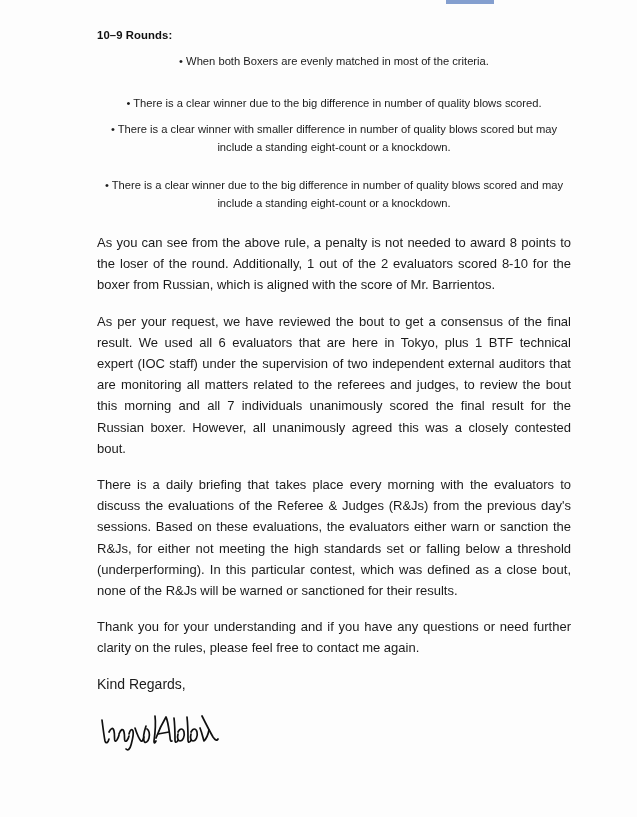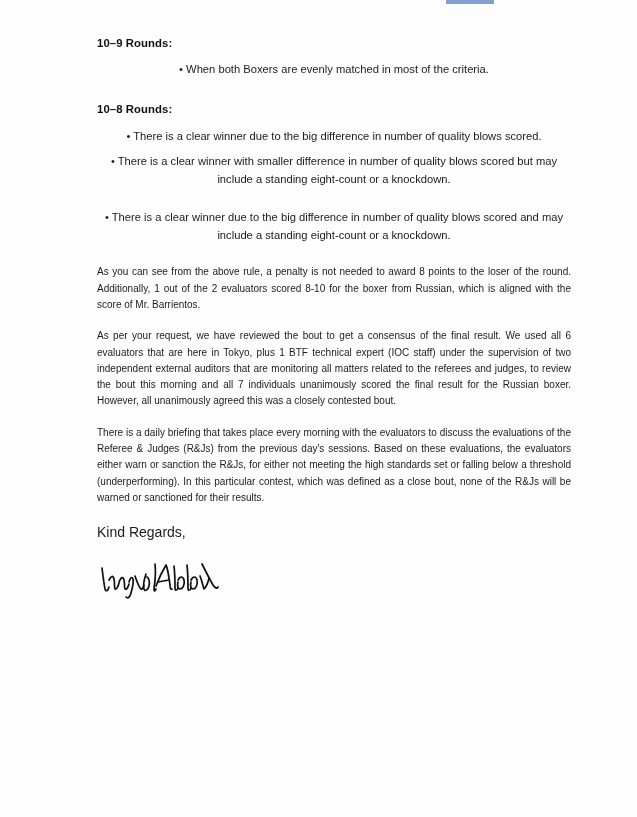--- a/index.html
+++ b/index.html
@@ -26,21 +26,21 @@
     top: 0px;
     left: 446px;
     width: 48px;
     height: 4px;
     background: #5b7fbf;
     opacity: 0.75;
   }
   .content {
     position: absolute;
     left: 97px;
-    top: 36px;
+    top: 28px;
     width: 474px;
   }
   .heading {
     font-size: 11.3px;
     font-weight: bold;
     color: #101010;
     letter-spacing: 0.1px;
     margin: 0 0 9px 0;
     line-height: 1.35;
   }
@@ -50,21 +50,21 @@
     color: #1b1b1b;
     margin: 0 0 7px 0;
     text-align: center;
   }
   .bullet.wrap {
     margin-bottom: 9px;
   }
   .block-gap { height: 17px; }
   .block-gap-sm { height: 11px; }
   p.para {
-    font-size: 10px;
+    font-size: 13px;
     line-height: 1.63;
     color: #1b1b1b;
     margin: 0 0 15px 0;
     text-align: justify;
     text-justify: inter-word;
   }
   p.para.last { margin-bottom: 15px; }
   .closing {
     font-size: 14px;
     line-height: 1.63;
@@ -92,36 +92,36 @@
   <div class="content">
 
     <div>
       <div class="heading">10–9 Rounds:</div>
       <p class="bullet">• When both Boxers are evenly matched in most of the criteria.</p>
     </div>
 
     <div class="block-gap"></div>
 
     <div>
-      <div class="heading">10–8 Rounds:</div>
       <p class="bullet">• There is a clear winner due to the big difference in number of quality blows scored.</p>
       <p class="bullet wrap">• There is a clear winner with smaller difference in number of quality blows scored but may include a standing eight-count or a knockdown.</p>
     </div>
 
     <div class="block-gap-sm"></div>
 
     <div>
       <p class="bullet wrap">• There is a clear winner due to the big difference in number of quality blows scored and may include a standing eight-count or a knockdown.</p>
     </div>
 
     <div class="block-gap-sm"></div>
 
     <p class="para">As you can see from the above rule, a penalty is not needed to award 8 points to the loser of the round.  Additionally, 1 out of the 2 evaluators scored 8-10 for the boxer from Russian, which is aligned with the score of Mr. Barrientos.</p>
     <p class="para">As per your request, we have reviewed the bout to get a consensus of the final result.  We used all 6 evaluators that are here in Tokyo, plus 1 BTF technical expert (IOC staff) under the supervision of two independent external auditors that are monitoring all matters related to the referees and judges, to review the bout this morning and all 7 individuals unanimously scored the final result for the Russian boxer.  However, all unanimously agreed this was a closely contested bout.</p>
     <p class="para">There is a daily briefing that takes place every morning with the evaluators to discuss the evaluations of the Referee &amp; Judges (R&amp;Js) from the previous day's sessions.  Based on these evaluations, the evaluators either warn or sanction the R&amp;Js, for either not meeting the high standards set or falling below a threshold (underperforming). In this particular contest, which was defined as a close bout, none of the R&amp;Js will be warned or sanctioned for their results.</p>
+    <p class="para last">Thank you for your understanding and if you have any questions or need further clarity on the rules, please feel free to contact me again.</p>
 
     <p class="closing">Kind Regards,</p>
 
     <div class="signature">
       <svg width="120" height="44" viewBox="0 0 120 44" fill="none" xmlns="http://www.w3.org/2000/svg" aria-hidden="true">
         <g stroke="#101010" stroke-width="1.7" fill="none" stroke-linecap="round" stroke-linejoin="round">
           <path d="M3 10 C4 18, 5 26, 6 31 C7 34, 9 33, 10 29"></path>
           <path d="M10 22 C12 18, 14 17, 15 21 C16 25, 15 30, 16 31 C17 32, 19 29, 20 25"></path>
           <path d="M20 24 C22 19, 24 18, 25 22 C26 26, 25 30, 26 31 C27 32, 29 30, 30 26"></path>
           <path d="M30 24 C31 20, 33 18, 34 21 C35 25, 33 31, 32 35 C31 39, 29 41, 27 39"></path>

